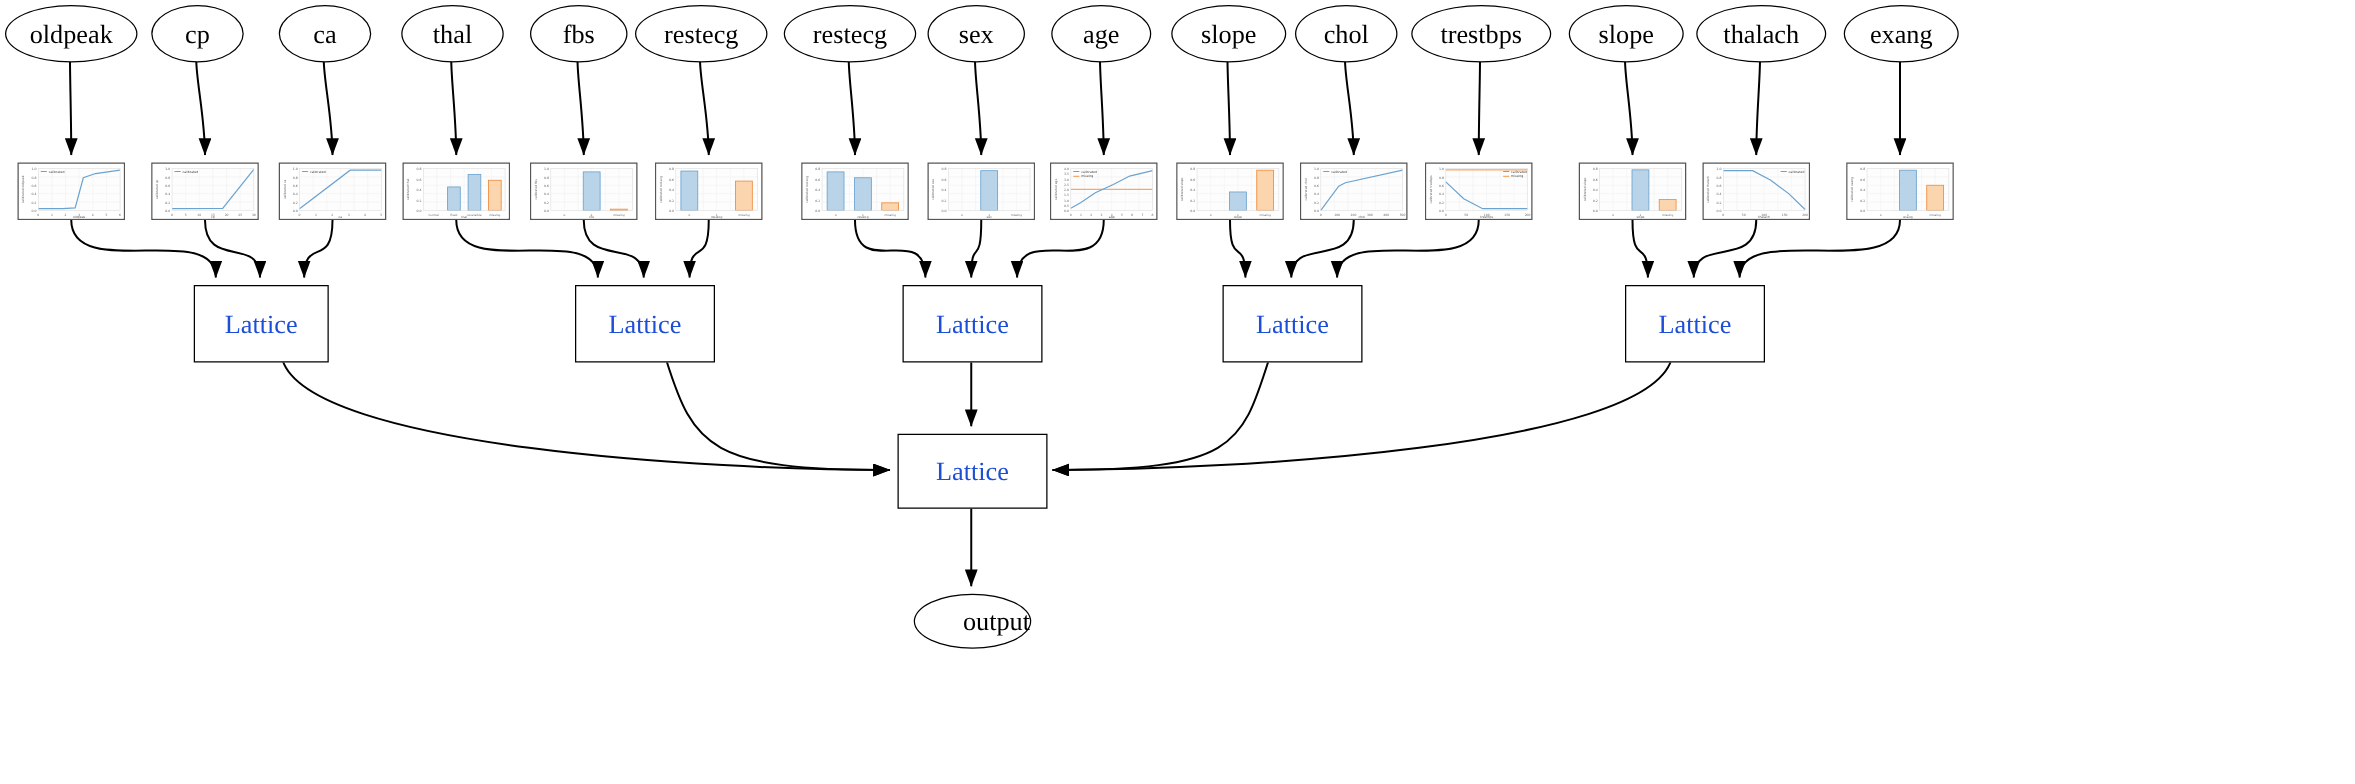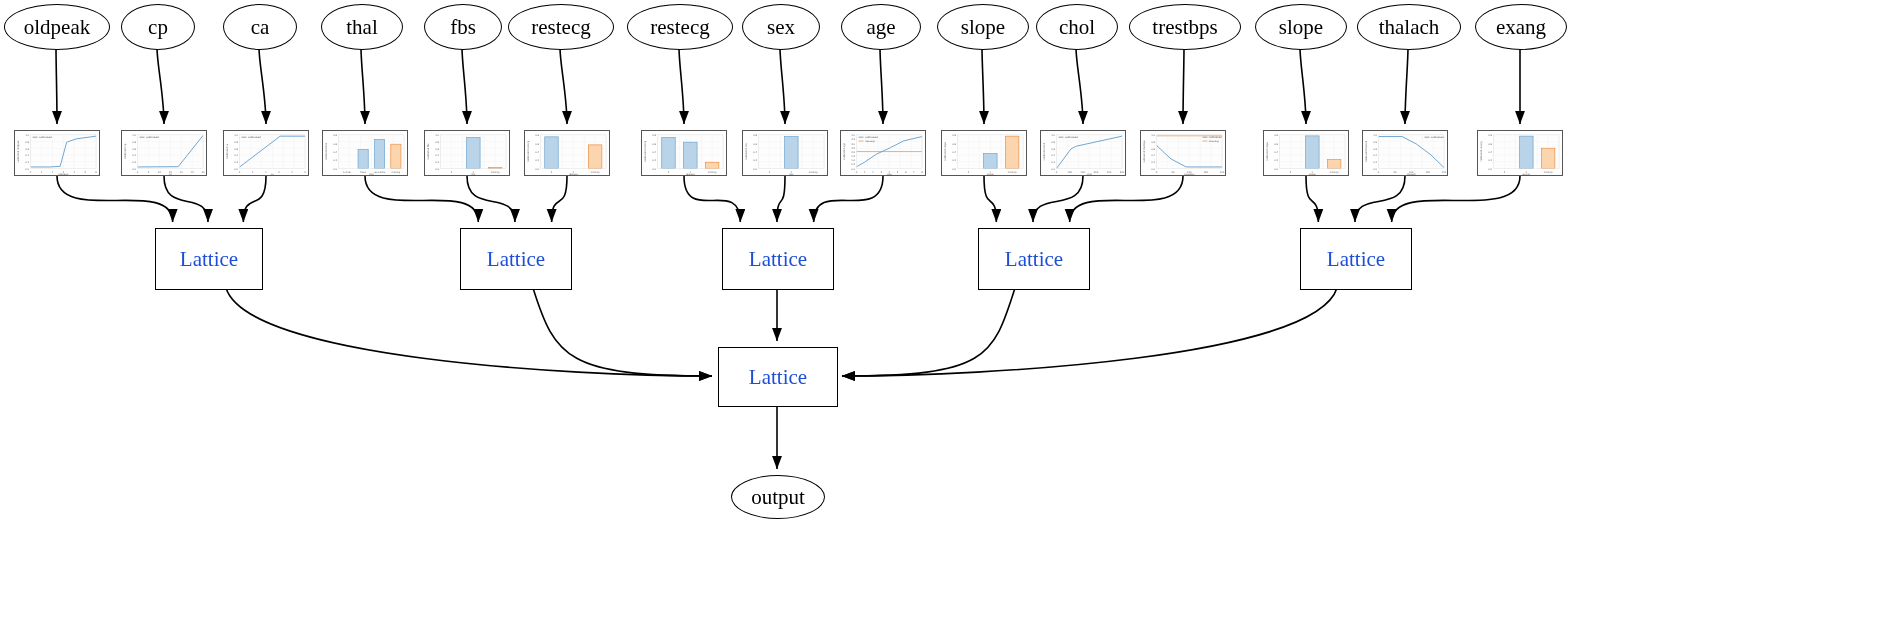--- a/index.html
+++ b/index.html
@@ -599,17 +599,17 @@
       </div>
       <div class="node-box" style="left: 978px; top: 228px; width: 110px; height: 60px;">
         <span>Lattice</span>
       </div>
       <div class="node-box" style="left: 1300px; top: 228px; width: 110px; height: 60px;">
         <span>Lattice</span>
       </div>
       <div class="node-box" style="left: 718px; top: 347px; width: 118px; height: 58px;">
         <span>Lattice</span>
       </div>
-      <div class="node-ellipse" style="left: 731px; top: 475px; width: 92px; height: 42px;">
+      <div class="node-ellipse" style="left: 731px; top: 475px; width: 92px; height: 42px; justify-content: flex-end;">
         <span>output</span>
       </div>
     </div>
 </div>
 
 </body></html>

